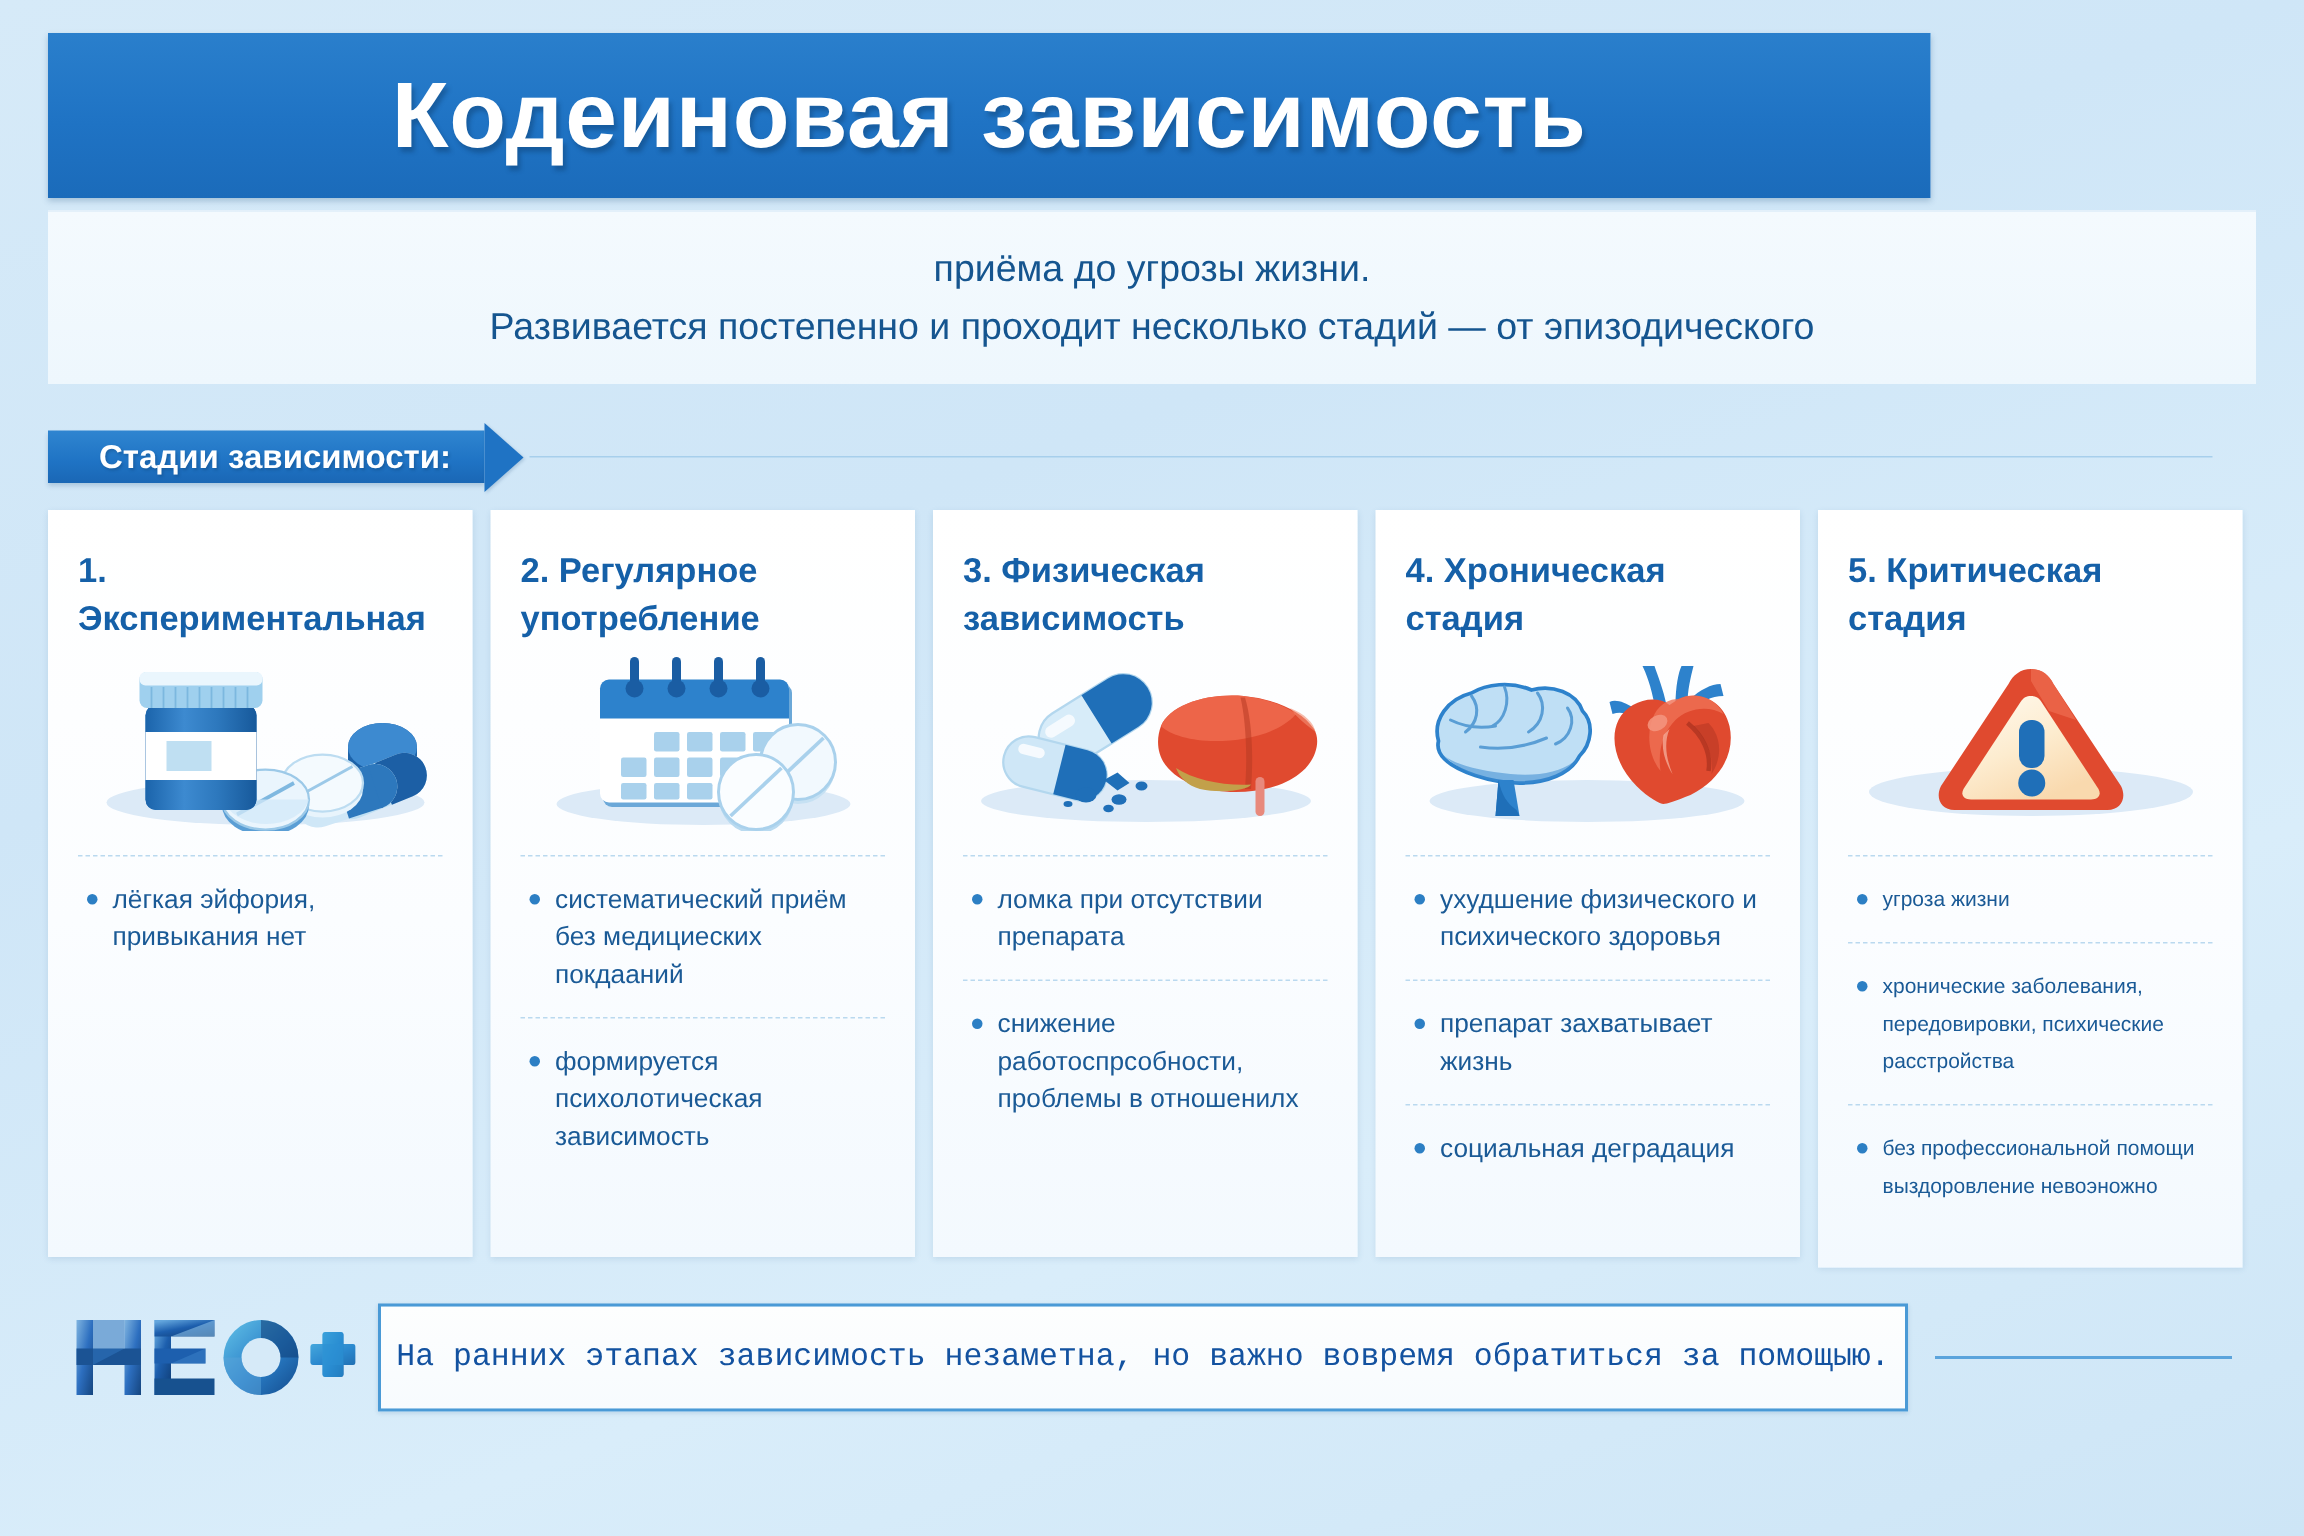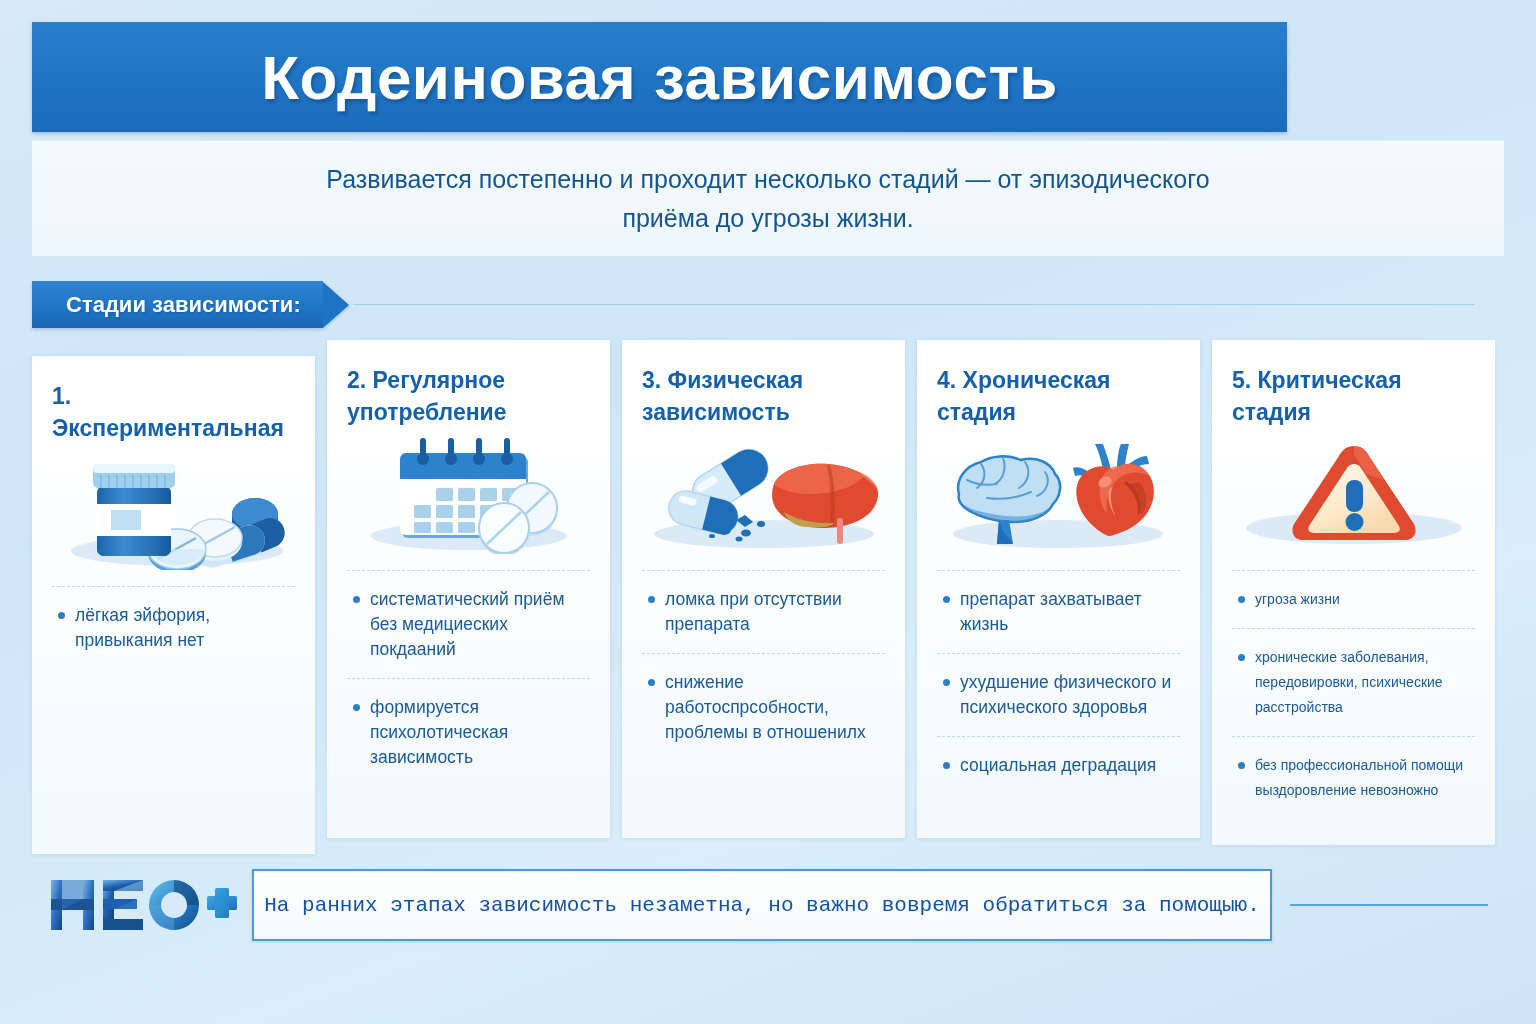--- a/index.html
+++ b/index.html
@@ -61,21 +61,21 @@
   .section-banner {
     position: absolute;
     left: 32px;
     top: 281px;
     height: 47px;
     display: flex;
     align-items: center;
   }
   .banner-body {
     background: linear-gradient(180deg, #2f85d0 0%, #1f73c4 60%, #1a67b5 100%);
-    height: 47px;
+    height: 35px;
     padding: 0 22px 0 34px;
     display: flex;
     align-items: center;
     box-shadow: 0 2px 3px rgba(20,70,120,0.2);
   }
   .banner-label {
     color: #ffffff;
     font-size: 22px;
     font-weight: bold;
     white-space: nowrap;
@@ -106,21 +106,21 @@
     align-items: flex-start;
   }
   .card {
     width: 283px;
     background: linear-gradient(180deg, #ffffff 0%, #fbfdff 55%, #f3f9fe 100%);
     box-shadow: 0 1px 4px rgba(40,90,140,0.13);
     padding: 24px 20px 26px 20px;
     display: flex;
     flex-direction: column;
   }
-  .card:nth-child(1) { min-height: 498px; margin-top: 16px; }
+  .card:nth-child(1) { min-height: 498px; }
   .card:nth-child(2) { min-height: 498px; }
   .card:nth-child(3) { min-height: 498px; }
   .card:nth-child(4) { min-height: 498px; }
   .card:nth-child(5) { min-height: 498px; }
 
   .card-title {
     color: #1560a8;
     font-size: 23px;
     font-weight: bold;
     line-height: 32px;
@@ -202,22 +202,22 @@
   }
 </style>
 </head>
 <body>
 
 <div class="title-bar">
   <div class="title-text">Кодеиновая зависимость</div>
 </div>
 
 <div class="subtitle-panel">
+  <div class="subtitle-line">приёма до угрозы жизни.</div>
   <div class="subtitle-line">Развивается постепенно и проходит несколько стадий — от эпизодического</div>
-  <div class="subtitle-line">приёма до угрозы жизни.</div>
 </div>
 
 <div class="section-banner">
   <div class="banner-body">
     <span class="banner-label">Стадии зависимости:</span>
   </div>
   <div class="banner-arrow"></div>
   <div class="banner-rule"></div>
 </div>
 
@@ -434,25 +434,25 @@
           <path d="M60 40 C68 48 74 60 72 72 C80 60 78 46 70 38 Z" fill="#b03322" opacity="0.5"></path>
           <ellipse cx="36" cy="38" rx="7" ry="5" transform="rotate(-28 36 38)" fill="#f49680" opacity="0.85"></ellipse>
           <path d="M56 38 C66 46 72 58 70 70" stroke="#9e2d1d" stroke-width="3" fill="none" opacity="0.6"></path>
           <path d="M44 42 C40 52 42 62 46 72 C42 66 38 56 40 46 Z" fill="#f7b7a4" opacity="0.7"></path>
         </g>
       </svg>
     </div>
     <div class="bullets">
       <div class="bullet-row">
         <span class="bullet-dot"></span>
+        <span class="bullet-text">ухудшение физического и психического здоровья</span>
+      </div>
+      <div class="bullet-row">
+        <span class="bullet-dot"></span>
         <span class="bullet-text">препарат захватывает жизнь</span>
-      </div>
-      <div class="bullet-row">
-        <span class="bullet-dot"></span>
-        <span class="bullet-text">ухудшение физического и психического здоровья</span>
       </div>
       <div class="bullet-row">
         <span class="bullet-dot"></span>
         <span class="bullet-text">социальная деградация</span>
       </div>
     </div>
   </div>
 
   <div class="card card-5">
     <div class="card-title">5. Критическая стадия</div>

